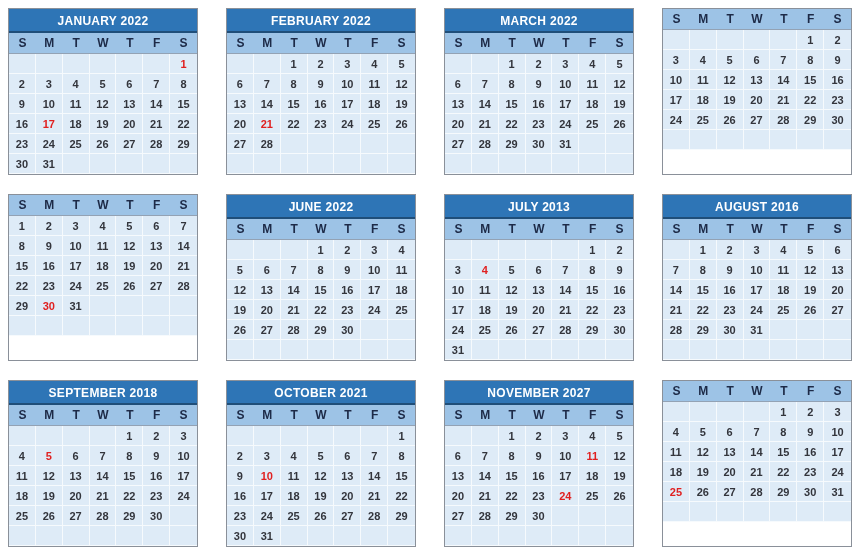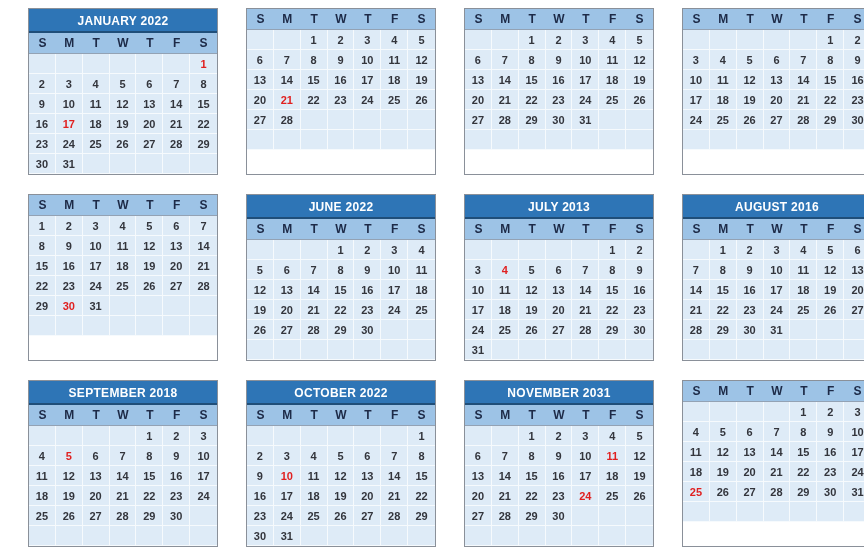--- a/index.html
+++ b/index.html
@@ -13,21 +13,20 @@
     display: grid;
     grid-template-columns: repeat(4, 190px);
     column-gap: 28px;
     row-gap: 19px;
     padding: 8px 0 0 8px;
   }
   .month-card {
     width: 190px;
     border: 1px solid #8a9099;
     background: #ffffff;
-    margin-left: 20px;
   }
   .month-header {
     height: 24px;
     line-height: 24px;
     background: var(--header-bg, #2E75B6);
     border-bottom: 2px solid var(--header-border, #1F4E79);
     color: #ffffff;
     font-weight: bold;
     font-size: 12px;
     letter-spacing: 0.3px;
@@ -122,20 +121,21 @@
         <div class="date-cell">30</div>
         <div class="date-cell">31</div>
         <div class="date-cell"></div>
         <div class="date-cell"></div>
         <div class="date-cell"></div>
         <div class="date-cell"></div>
         <div class="date-cell"></div>
       </div>
   </div>
     <div class="month-card">
+    <div class="month-header">FEBRUARY 2022</div>
     <div class="weekday-row">
         <div>S</div>
         <div>M</div>
         <div>T</div>
         <div>W</div>
         <div>T</div>
         <div>F</div>
         <div>S</div>
       </div>
     <div class="month-body">
@@ -177,20 +177,21 @@
         <div class="date-cell"></div>
         <div class="date-cell"></div>
         <div class="date-cell"></div>
         <div class="date-cell"></div>
         <div class="date-cell"></div>
         <div class="date-cell"></div>
         <div class="date-cell"></div>
       </div>
   </div>
     <div class="month-card">
+    <div class="month-header">MARCH 2022</div>
     <div class="weekday-row">
         <div>S</div>
         <div>M</div>
         <div>T</div>
         <div>W</div>
         <div>T</div>
         <div>F</div>
         <div>S</div>
       </div>
     <div class="month-body">
@@ -566,21 +567,21 @@
         <div class="date-cell"></div>
         <div class="date-cell"></div>
         <div class="date-cell"></div>
         <div class="date-cell"></div>
         <div class="date-cell"></div>
         <div class="date-cell"></div>
         <div class="date-cell"></div>
       </div>
   </div>
     <div class="month-card">
-    <div class="month-header">OCTOBER 2022</div>
+    <div class="month-header">OCTOBER 2021</div>
     <div class="weekday-row">
         <div>S</div>
         <div>M</div>
         <div>T</div>
         <div>W</div>
         <div>T</div>
         <div>F</div>
         <div>S</div>
       </div>
     <div class="month-body">
@@ -622,21 +623,21 @@
         <div class="date-cell">30</div>
         <div class="date-cell">31</div>
         <div class="date-cell"></div>
         <div class="date-cell"></div>
         <div class="date-cell"></div>
         <div class="date-cell"></div>
         <div class="date-cell"></div>
       </div>
   </div>
     <div class="month-card">
-    <div class="month-header">NOVEMBER 2031</div>
+    <div class="month-header">NOVEMBER 2027</div>
     <div class="weekday-row">
         <div>S</div>
         <div>M</div>
         <div>T</div>
         <div>W</div>
         <div>T</div>
         <div>F</div>
         <div>S</div>
       </div>
     <div class="month-body">

